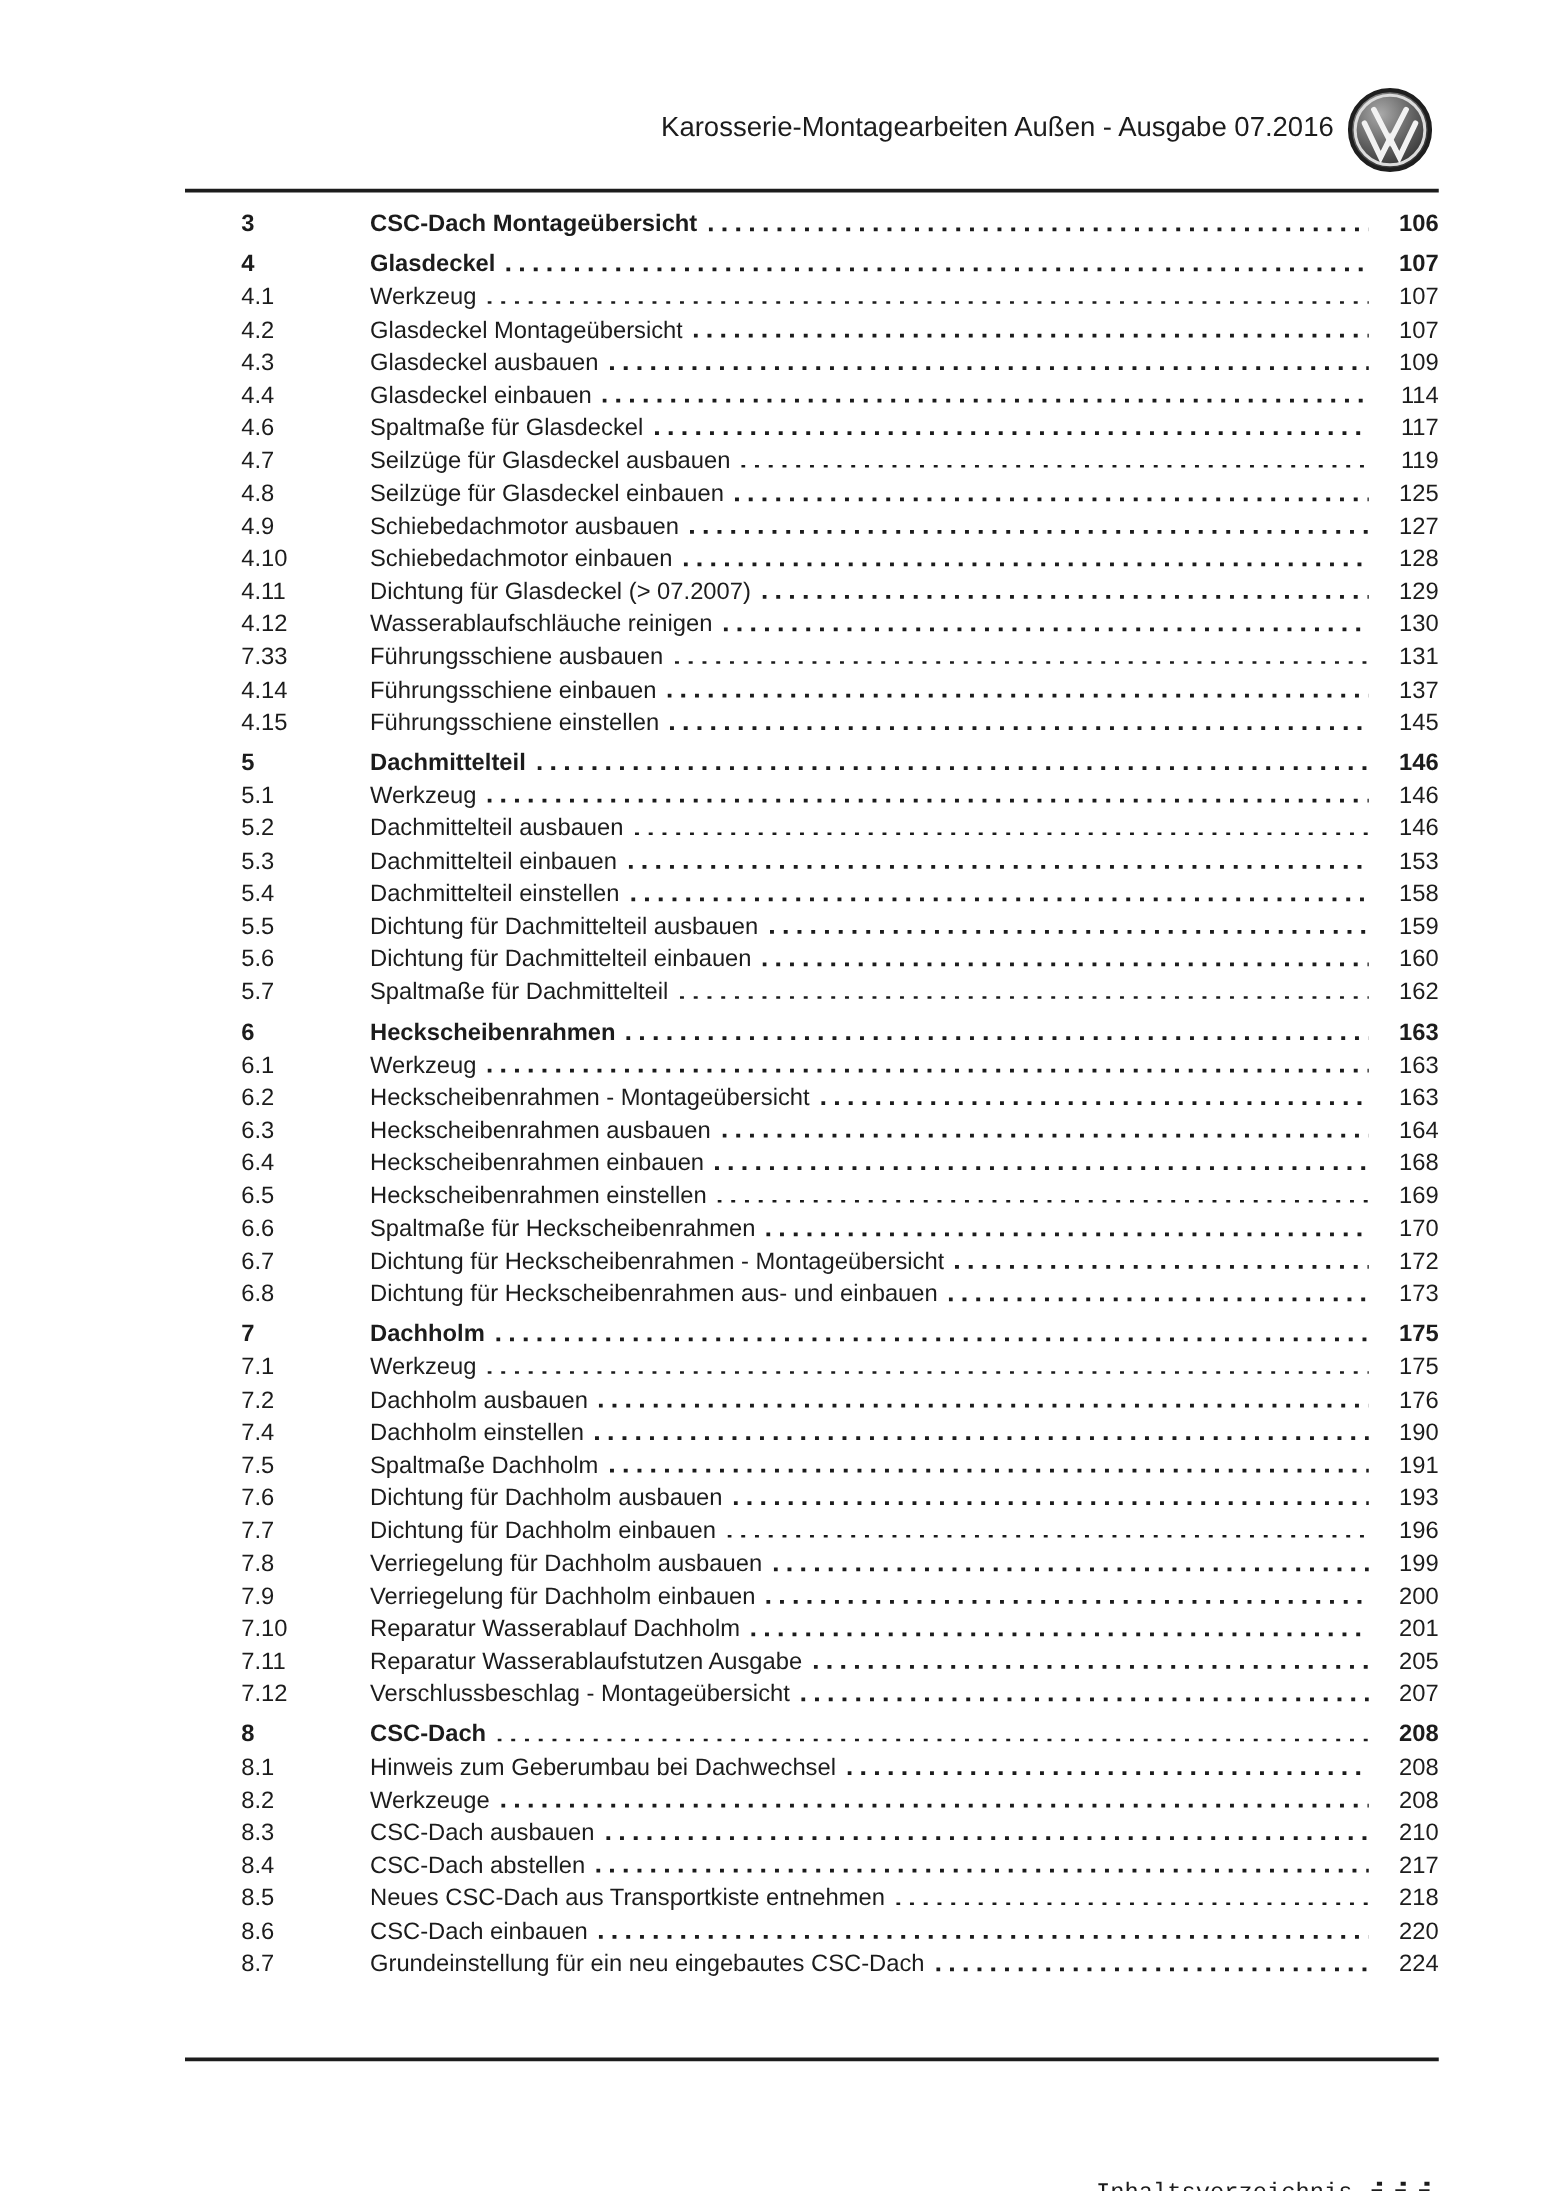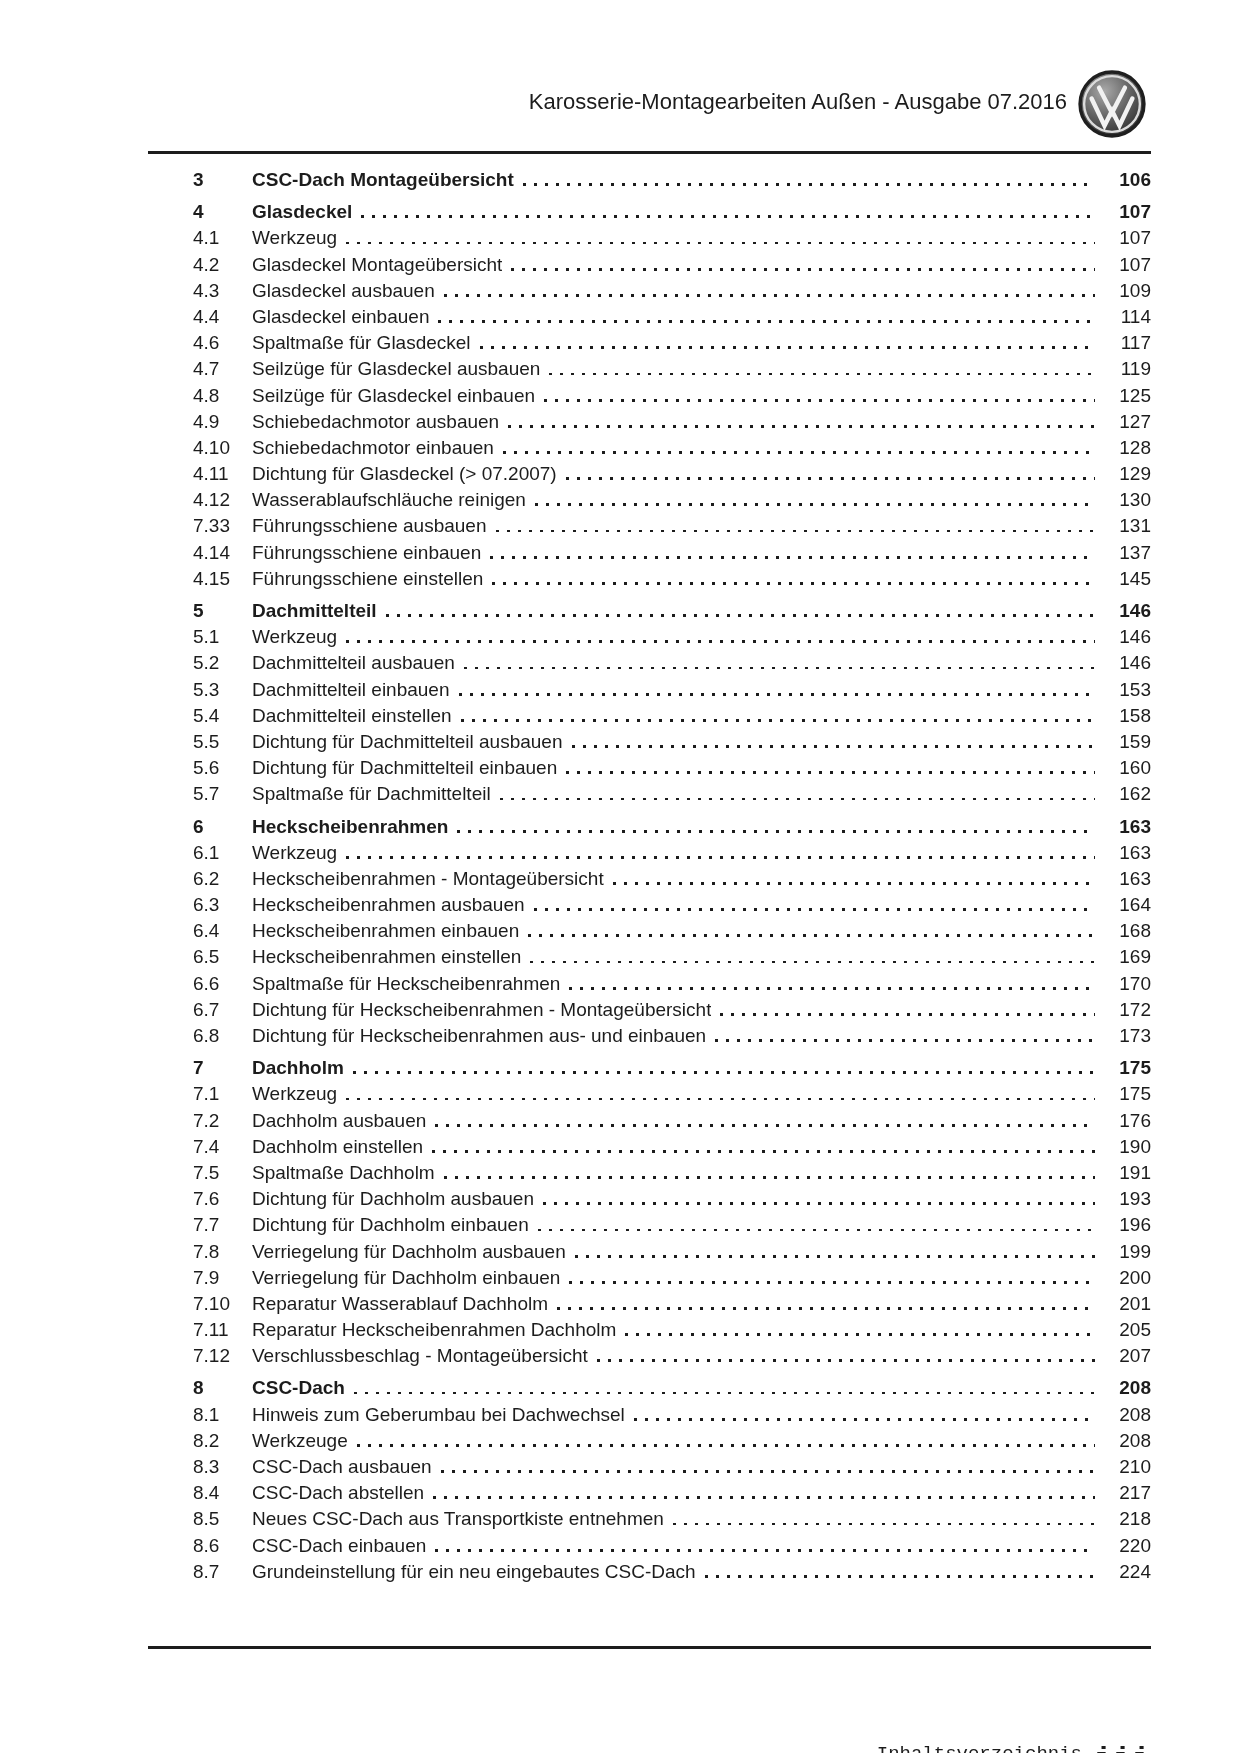--- a/index.html
+++ b/index.html
@@ -25,21 +25,21 @@
   
   .toc{
     position:absolute;left:148px;top:163px;width:1003px;
     font-size:19px;
   }
   .toc-row{
     display:flex;align-items:baseline;height:26.2px;
     padding-left:45px;box-sizing:border-box;white-space:nowrap;
   }
   .toc-row .num{width:59px;flex:0 0 auto;}
-  .toc-row .title{flex:0 1 auto;overflow:hidden;}
+  .toc-row .title{flex:0 1 auto;overflow:hidden;margin-left:44px;}
   .toc-row .dots{
     flex:1 1 auto;height:2.8px;margin:0 16px 0 9px;min-width:14px;
     background-image:linear-gradient(to right,#1c1c1c 0 2.8px,transparent 2.8px 100%);
     background-size:11px 2.8px;background-repeat:repeat-x;
     background-position:left bottom;
   }
   .toc-row .pagenum{flex:0 0 auto;min-width:40px;text-align:right;}
   .toc-row.section{font-weight:700;margin-top:6px;}
 
   
@@ -329,21 +329,21 @@
       <span class="pagenum">200</span>
     </div>
       <div class="toc-row">
       <span class="num">7.10</span>
       <span class="title">Reparatur Wasserablauf Dachholm</span>
       <span class="dots"></span>
       <span class="pagenum">201</span>
     </div>
       <div class="toc-row">
       <span class="num">7.11</span>
-      <span class="title">Reparatur Heckscheibenrahmen Dachholm</span>
+      <span class="title">Reparatur Wasserablaufstutzen Ausgabe</span>
       <span class="dots"></span>
       <span class="pagenum">205</span>
     </div>
       <div class="toc-row">
       <span class="num">7.12</span>
       <span class="title">Verschlussbeschlag - Montageübersicht</span>
       <span class="dots"></span>
       <span class="pagenum">207</span>
     </div>
       <div class="toc-row section">

